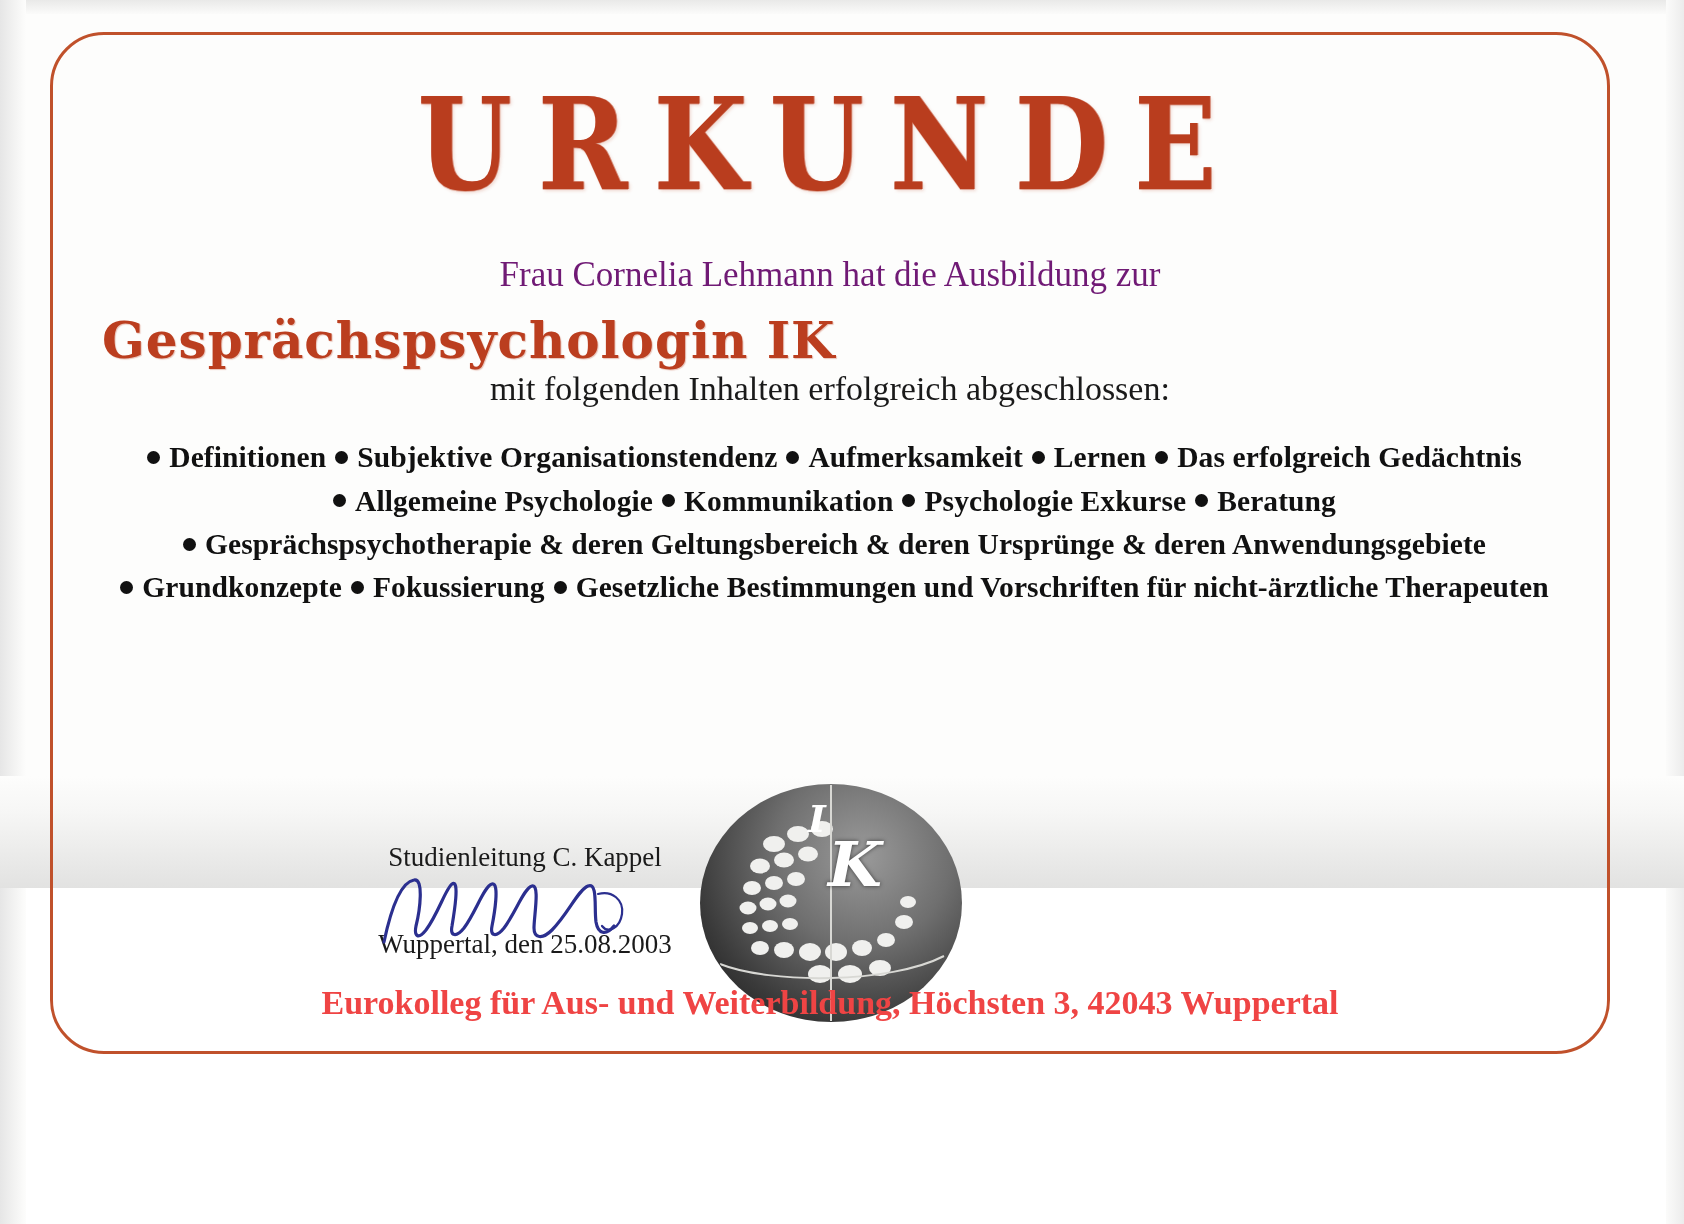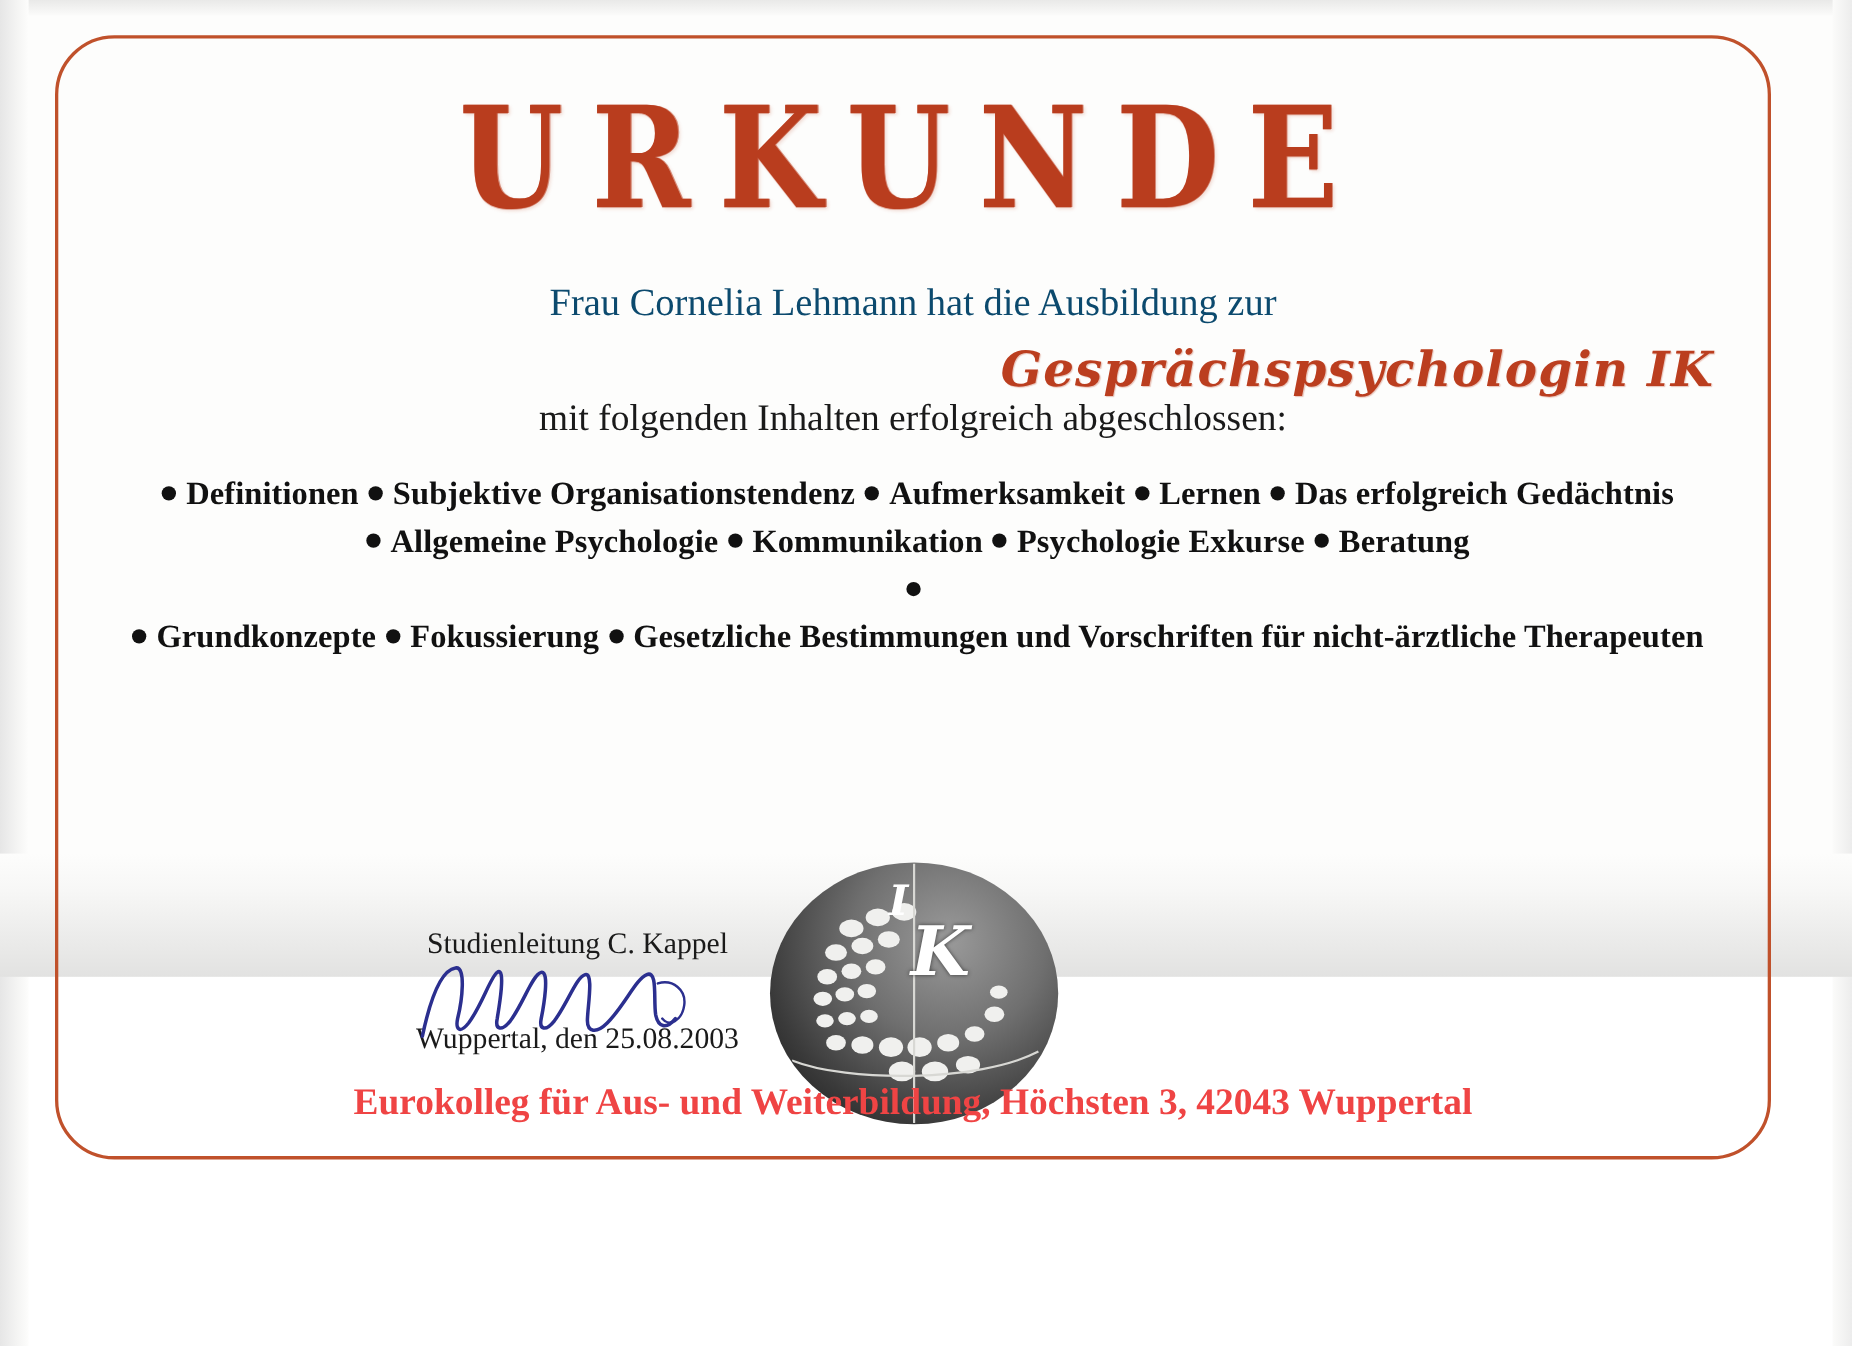--- a/index.html
+++ b/index.html
@@ -86,34 +86,33 @@
       0 1px 0 rgba(185,61,30,0.35),
       2px 2px 3px rgba(185,61,30,0.18);
     transform: scaleY(1.18);
     transform-origin: center top;
   }
 
   .line-name {
     margin-top: 64px;
     text-align: center;
     font-size: 35px;
-    color: #0c4a6e;
+    color: #701a75;
     font-family: "Liberation Serif", serif;
   }
 
   .line-qualification {
     margin-top: 16px;
-    text-align: right;
+    text-align: left;
     color: #bb3e1f;
     font-family: "DejaVu Serif", serif;
     font-weight: bold;
-    font-size: 44px;
+    font-size: 50px;
     letter-spacing: 1px;
     text-shadow: 1px 1px 1px rgba(187,62,31,0.3);
-    font-style: italic;
   }
 
   .line-intro {
     text-align: center;
     font-size: 34px;
     color: #1a1a1a;
   }
 
   
   .contents {
@@ -271,21 +270,21 @@
     <div class="line-intro">mit folgenden Inhalten erfolgreich abgeschlossen:</div>
 
     <div class="contents">
       <div class="row">
         <span class="bullet"></span><span>Definitionen</span><span class="bullet"></span><span>Subjektive Organisationstendenz</span><span class="bullet"></span><span>Aufmerksamkeit</span><span class="bullet"></span><span>Lernen</span><span class="bullet"></span><span>Das erfolgreich Gedächtnis</span>
       </div>
       <div class="row">
         <span class="bullet"></span><span>Allgemeine Psychologie</span><span class="bullet"></span><span>Kommunikation</span><span class="bullet"></span><span>Psychologie Exkurse</span><span class="bullet"></span><span>Beratung</span>
       </div>
       <div class="row">
-        <span class="bullet"></span>
+        <span class="bullet"></span><span>Gesprächspsychotherapie &amp; deren Geltungsbereich &amp; deren Ursprünge &amp; deren Anwendungsgebiete</span>
       </div>
       <div class="row wrapline">
         <span class="bullet"></span><span>Grundkonzepte</span><span class="bullet"></span><span>Fokussierung</span><span class="bullet"></span><span>Gesetzliche Bestimmungen und Vorschriften für nicht-ärztliche Therapeuten</span>
       </div>
     </div>
 
     <div class="sig-area">
 
       <div class="sig-left">
         <div class="sig-caption">Studienleitung C. Kappel</div>

